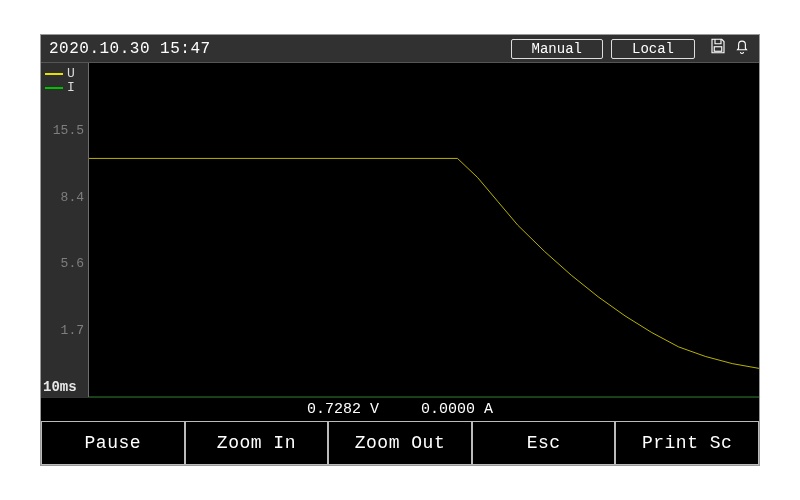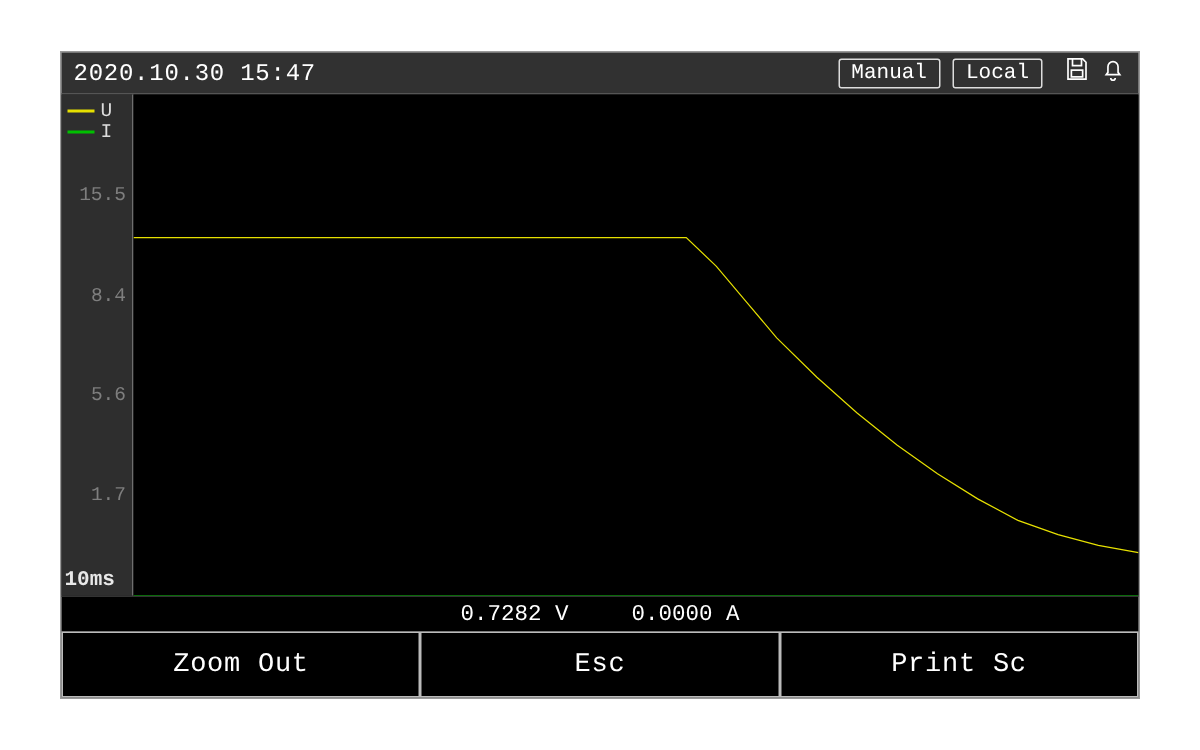--- a/index.html
+++ b/index.html
@@ -26,21 +26,21 @@
     height: 500px;
     background: #fff;
     display: flex;
     justify-content: center;
     align-items: center;
   }
   .screen {
     position: relative;
     width: var(--screen-w);
     height: var(--screen-h);
-    background: #e5e5e5;
+    background: #737373;
     border: 1px solid #999;
     display: flex;
     flex-direction: column;
     user-select: none;
   }
   
   .header {
     height: var(--header-h);
     background: #313131;
     display: flex;
@@ -49,21 +49,21 @@
     color: #fff;
     font-size: 16px;
     gap: 8px;
     border-bottom: 1px solid #555;
   }
   .header .dt   { flex: 0 0 auto; font-family: "Courier New", monospace; letter-spacing: 0.5px; }
   .header .spacer { flex: 1 1 auto; }
   .pill {
     border: 1px solid #ddd;
     border-radius: 2px;
-    padding: 0 8px;
+    padding: 0 20px;
     height: 20px;
     line-height: 18px;
     font-size: 14px;
     color: #fff;
     background: transparent;
   }
   .header .icons { display: flex; gap: 6px; margin-left: 6px; }
   .header svg { width: 18px; height: 18px; stroke: #fff; fill: none; stroke-width: 1.5; }
 
   
@@ -199,18 +199,20 @@
           </svg>
       </div>
     </div>
 
     <div class="status">
       <span>0.7282 V</span>
       <span>0.0000 A</span>
     </div>
 
     <div class="softkeys" id="softkeys">
+        <div class="softkey">Pause</div>
+        <div class="softkey">Zoom In</div>
         <div class="softkey">Zoom Out</div>
         <div class="softkey">Esc</div>
         <div class="softkey">Print Sc</div>
       </div>
   </div>
 </div>
 
 </body></html>

